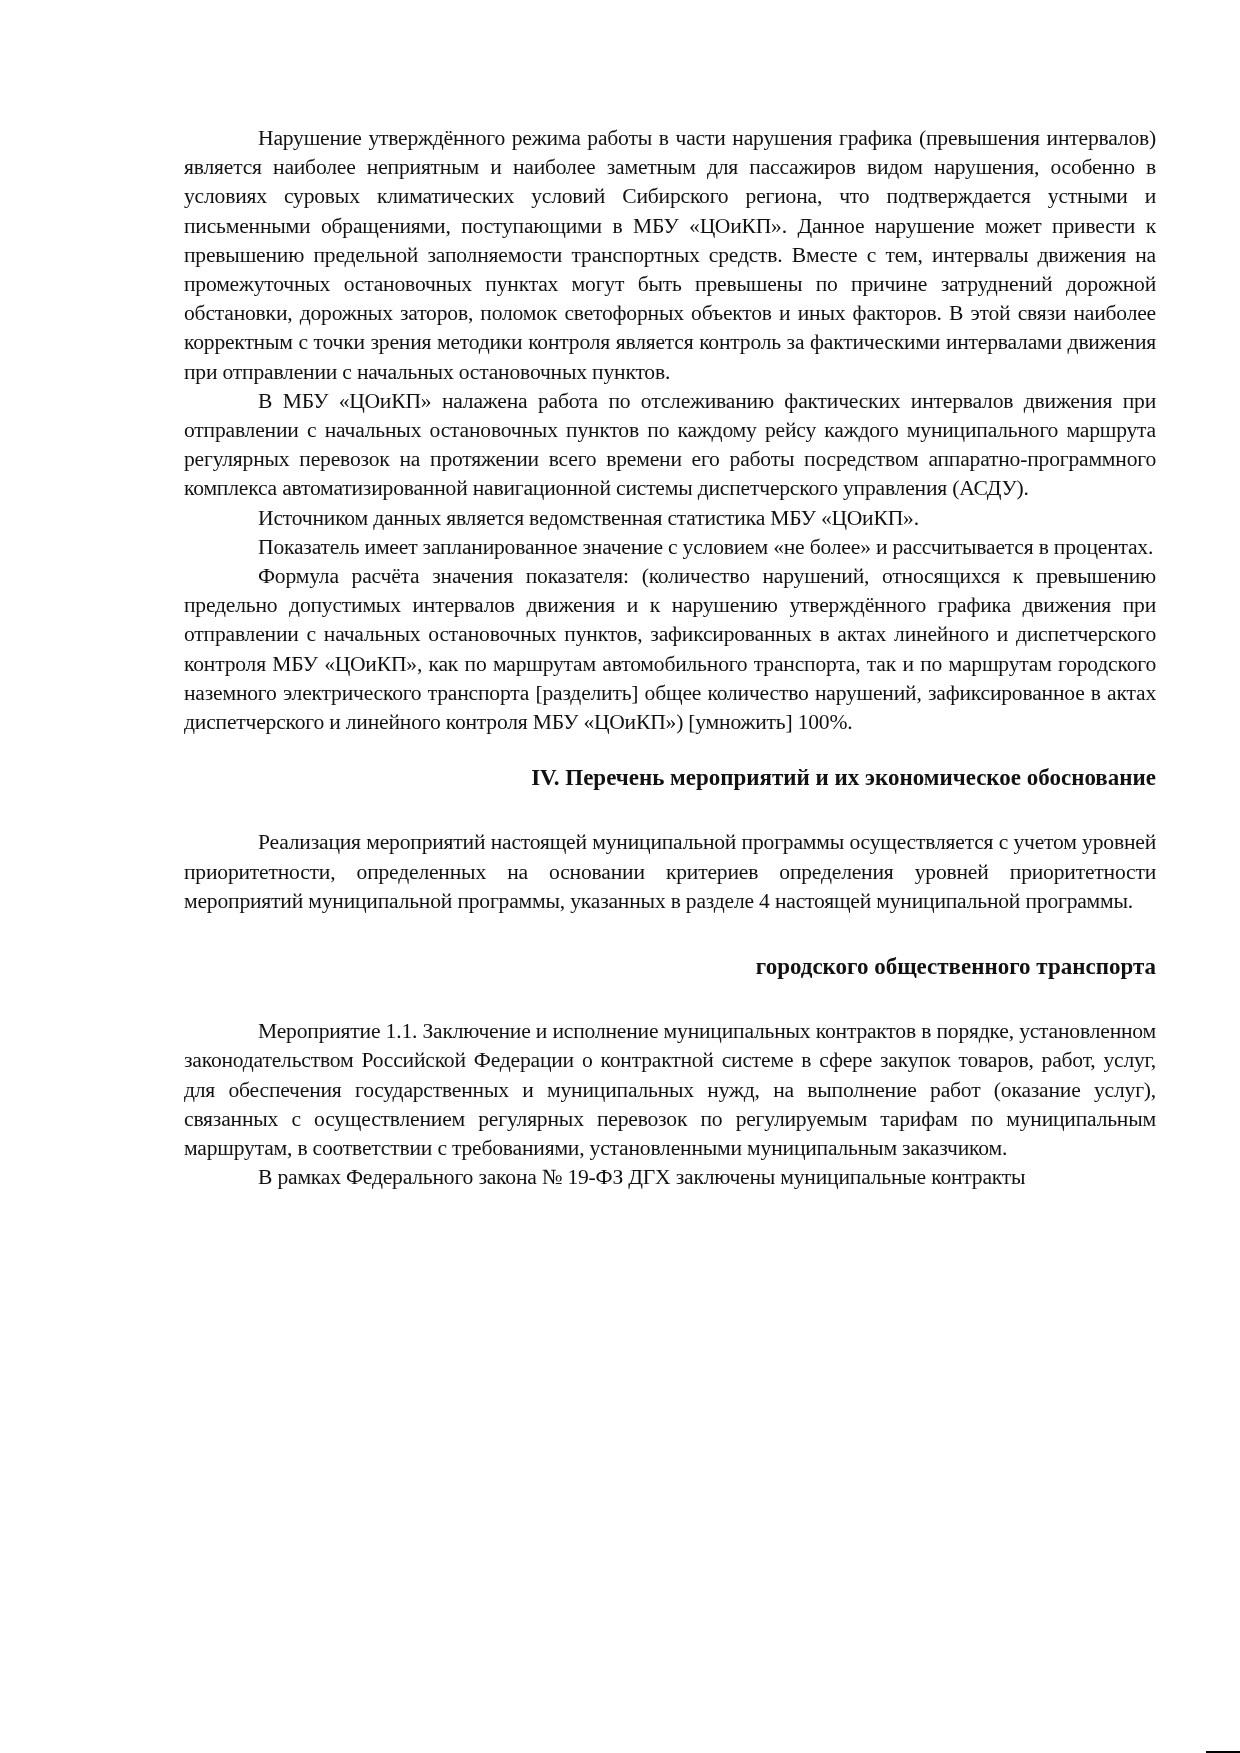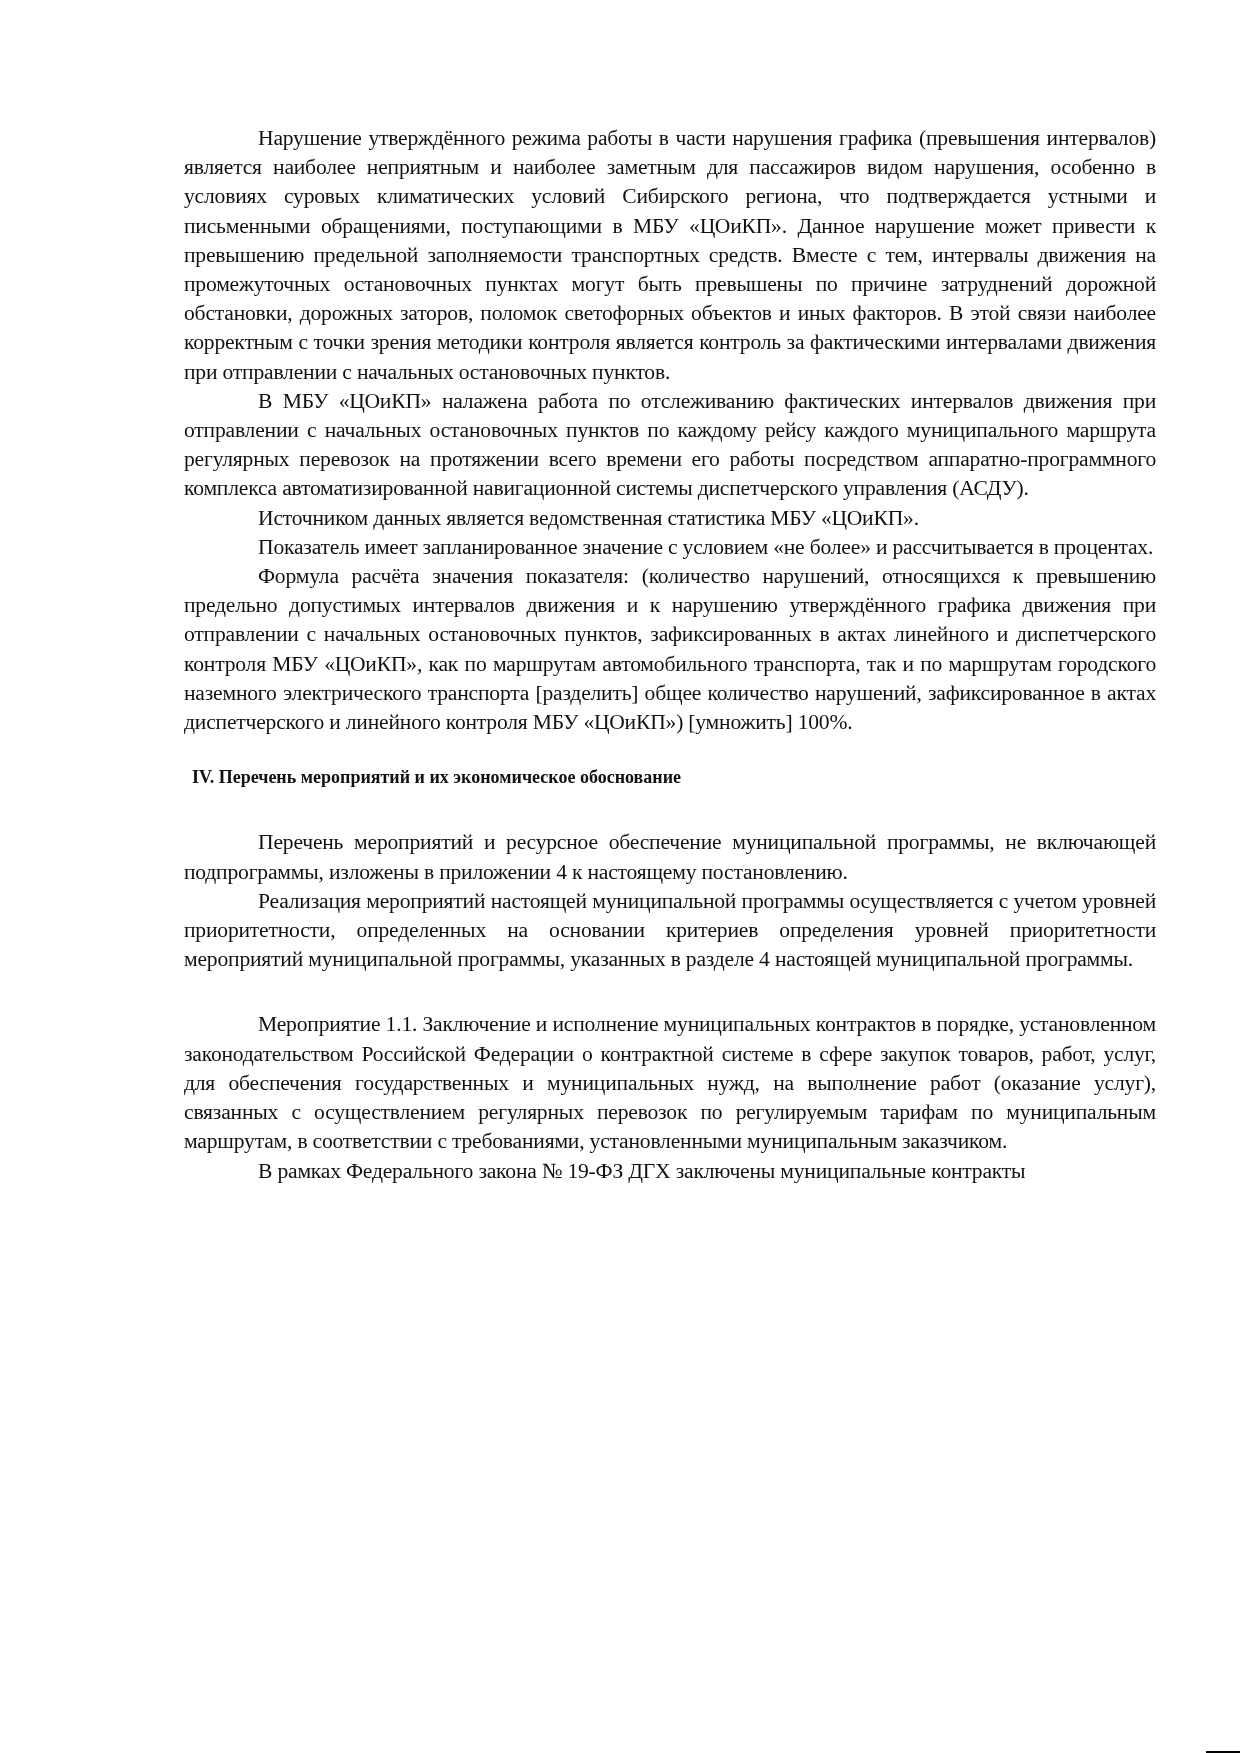--- a/index.html
+++ b/index.html
@@ -24,25 +24,25 @@
     p {
       margin: 0;
       font-size: 21.6px;
       line-height: 29.2px;
       text-align: justify;
       letter-spacing: -0.2px;
     }
     p.indent { text-indent: 74px; }
     .bold { font-weight: bold; }
     h2 {
-      margin: 8px;
-      font-size: 18px;
+      margin: 0;
+      font-size: 23px;
       line-height: 29.2px;
       font-weight: bold;
-      text-align: left;
+      text-align: right;
     }
     .h-section { margin-top: 26px; margin-bottom: 36px; }
     .h-task { margin-top: 36px; margin-bottom: 36px; }
     .h-task span { display: block; }
     .corner-mark {
       position: absolute;
       right: 0;
       bottom: 0;
       width: 34px;
       height: 2px;
@@ -60,25 +60,25 @@
   <p class="indent">В МБУ «ЦОиКП» налажена работа по отслеживанию фактических интервалов движения при отправлении с начальных остановочных пунктов по каждому рейсу каждого муниципального маршрута регулярных перевозок на протяжении всего времени его работы посредством аппаратно-программного комплекса автоматизированной навигационной системы диспетчерского управления (АСДУ).</p>
 
   <p class="indent">Источником данных является ведомственная статистика МБУ «ЦОиКП».</p>
 
   <p class="indent">Показатель имеет запланированное значение с условием «не более» и рассчитывается в процентах.</p>
 
   <p class="indent">Формула расчёта значения показателя: (количество нарушений, относящихся к превышению предельно допустимых интервалов движения и к нарушению утверждённого графика движения при отправлении с начальных остановочных пунктов, зафиксированных в актах линейного и диспетчерского контроля МБУ «ЦОиКП», как по маршрутам автомобильного транспорта, так и по маршрутам городского наземного электрического транспорта [разделить] общее количество нарушений, зафиксированное в актах диспетчерского и линейного контроля МБУ «ЦОиКП») [умножить] 100%.</p>
 
   <h2 class="h-section">IV. Перечень мероприятий и их экономическое обоснование</h2>
 
-  <p class="indent">Перечень мероприятий и ресурсное обеспечение муниципальной программы, не включающей подпрограммы, изложены в приложении 4 к настоящему постановлению.</p>
 
   <p class="indent">Реализация мероприятий настоящей муниципальной программы осуществляется с учетом уровней приоритетности, определенных на основании критериев определения уровней приоритетности мероприятий муниципальной программы, указанных в разделе 4 настоящей муниципальной программы.</p>
 
   <h2 class="h-task">
+    <span>городского общественного транспорта</span>
   </h2>
 
   <p class="indent">Мероприятие 1.1. Заключение и исполнение муниципальных контрактов в порядке, установленном законодательством Российской Федерации о контрактной системе в сфере закупок товаров, работ, услуг, для обеспечения государственных и муниципальных нужд, на выполнение работ (оказание услуг), связанных с осуществлением регулярных перевозок по регулируемым тарифам по муниципальным маршрутам, в соответствии с требованиями, установленными муниципальным заказчиком.</p>
 
 
   <p class="indent" style="text-align:left;">В рамках Федерального закона № 19-ФЗ ДГХ заключены муниципальные контракты</p>
 
 </div>
 
 <div class="corner-mark"></div>

